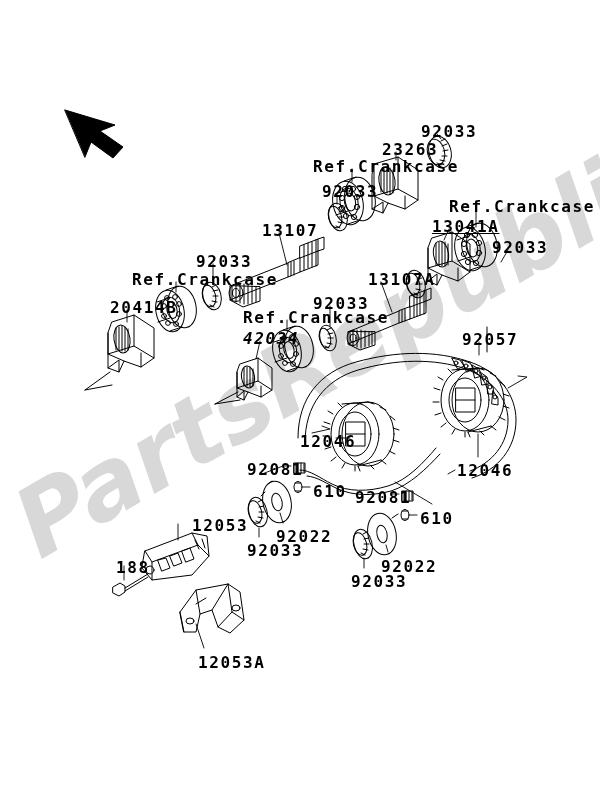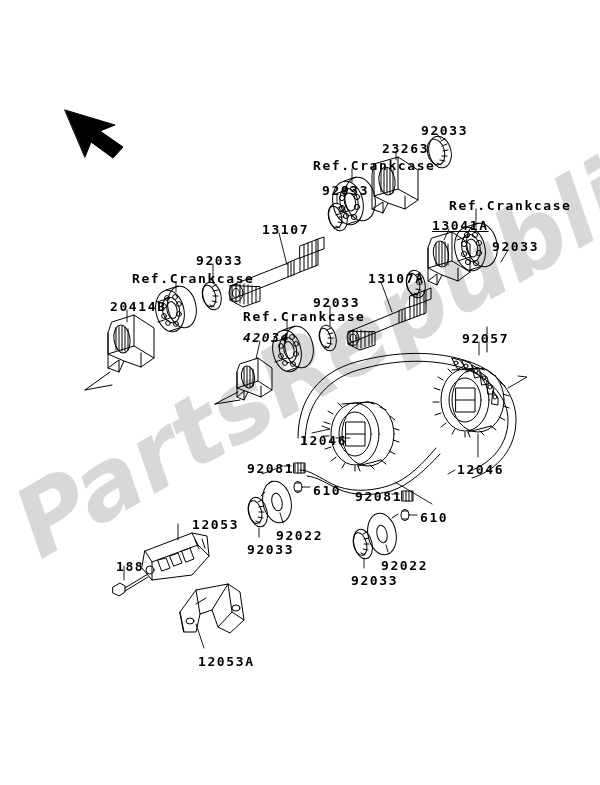--- a/index.html
+++ b/index.html
@@ -2,21 +2,21 @@
 <html><head>
 <meta charset="utf-8">
 <title>Balancer Parts Diagram</title>
 <style>
   html,body{margin:0;padding:0;background:#ffffff;}
   body{width:600px;height:785px;overflow:hidden;
        font-family:"DejaVu Sans Mono","Liberation Mono",monospace;}
   #stage{position:relative;width:600px;height:785px;background:#fff;}
   #stage svg{position:absolute;left:0;top:0;}
   .lbl{position:absolute;font-family:"DejaVu Sans Mono","Liberation Mono",monospace;
-       font-size:13px;letter-spacing:1.6px;color:#000;white-space:nowrap;
+       font-size:16px;letter-spacing:1.6px;color:#000;white-space:nowrap;
        font-weight:700;line-height:1;}
   .wm{position:absolute;left:0;top:0;width:600px;height:785px;pointer-events:none;}
   .wmtxt{font-family:"DejaVu Sans","Liberation Sans",sans-serif;
          font-style:italic;font-weight:700;fill:#d8d8d8;}
 </style>
 </head>
 <body>
 
 <div id="stage">
 

